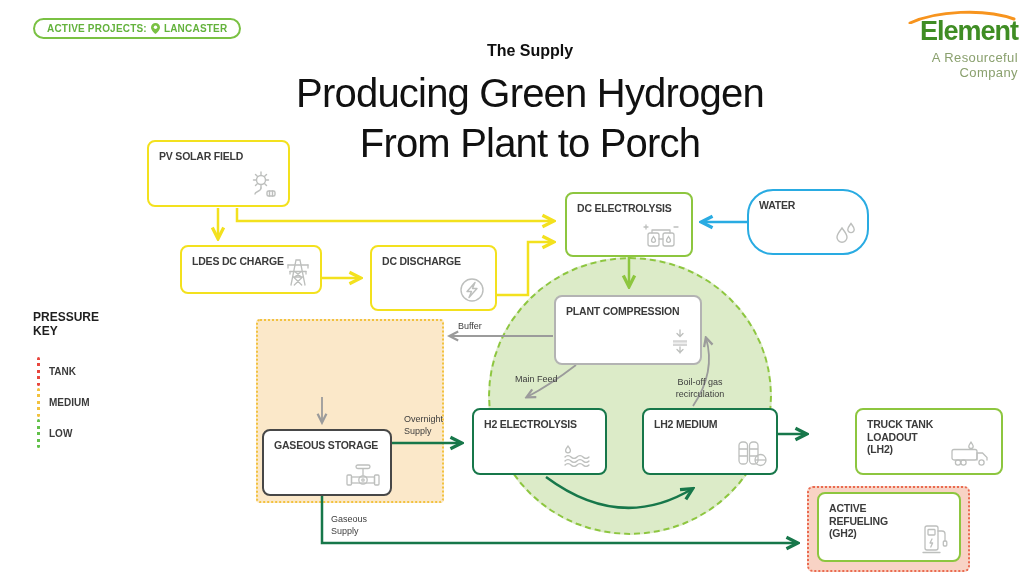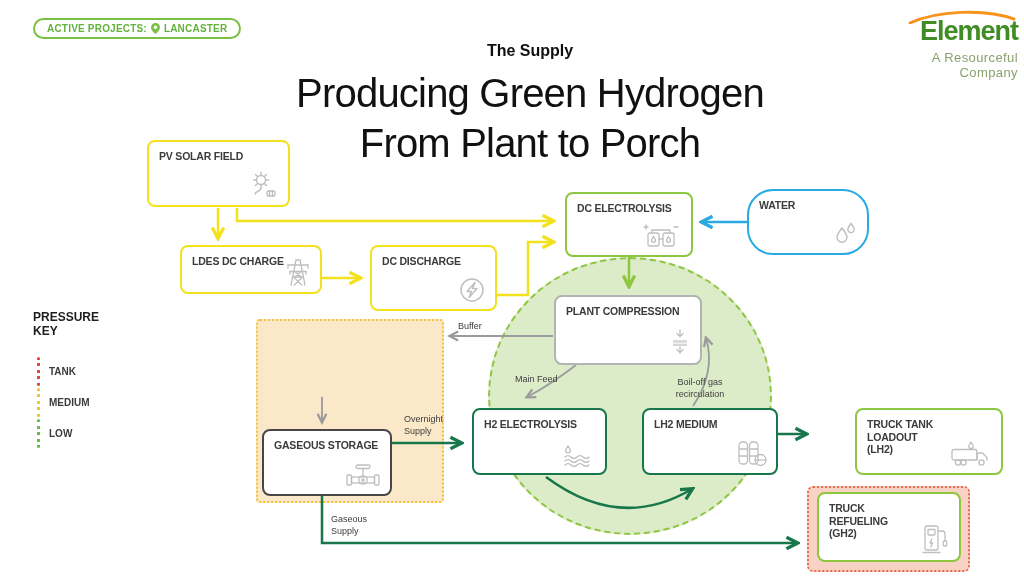--- a/index.html
+++ b/index.html
@@ -268,21 +268,21 @@
         <rect x="2" y="8.5" width="25" height="10.5" rx="2"></rect>
         <path d="M27 19v-7h5.5l4.5 4.5V19"></path>
         <circle cx="8" cy="21.5" r="2.6"></circle>
         <circle cx="13.5" cy="21.5" r="2.6"></circle>
         <circle cx="31.5" cy="21.5" r="2.6"></circle>
       </g>
     </svg>
   </div>
 
   <div class="node b-green" style="left:817px;top:492px;width:144px;height:70px;">
-    <div class="node-label wrap" style="width:64px;">TRUCK REFUELING (GH2)</div>
+    <div class="node-label wrap" style="width:64px;">ACTIVE REFUELING (GH2)</div>
     <svg class="node-icon" width="30" height="33" viewBox="0 0 30 33">
       <g stroke="#bdbfbd" stroke-width="1.3" fill="none" stroke-linecap="round" stroke-linejoin="round">
         <rect x="5" y="4" width="13" height="24" rx="2"></rect>
         <rect x="8" y="7.5" width="7" height="5.5" rx="0.8"></rect>
         <path d="M12 17l-2 4h2.6l-1.8 4"></path>
         <path d="M3 30.5h17"></path>
         <path d="M18 9h4a3 3 0 0 1 3 3v7"></path>
         <rect x="23.3" y="19" width="3.5" height="5" rx="1"></rect>
       </g>
     </svg>

